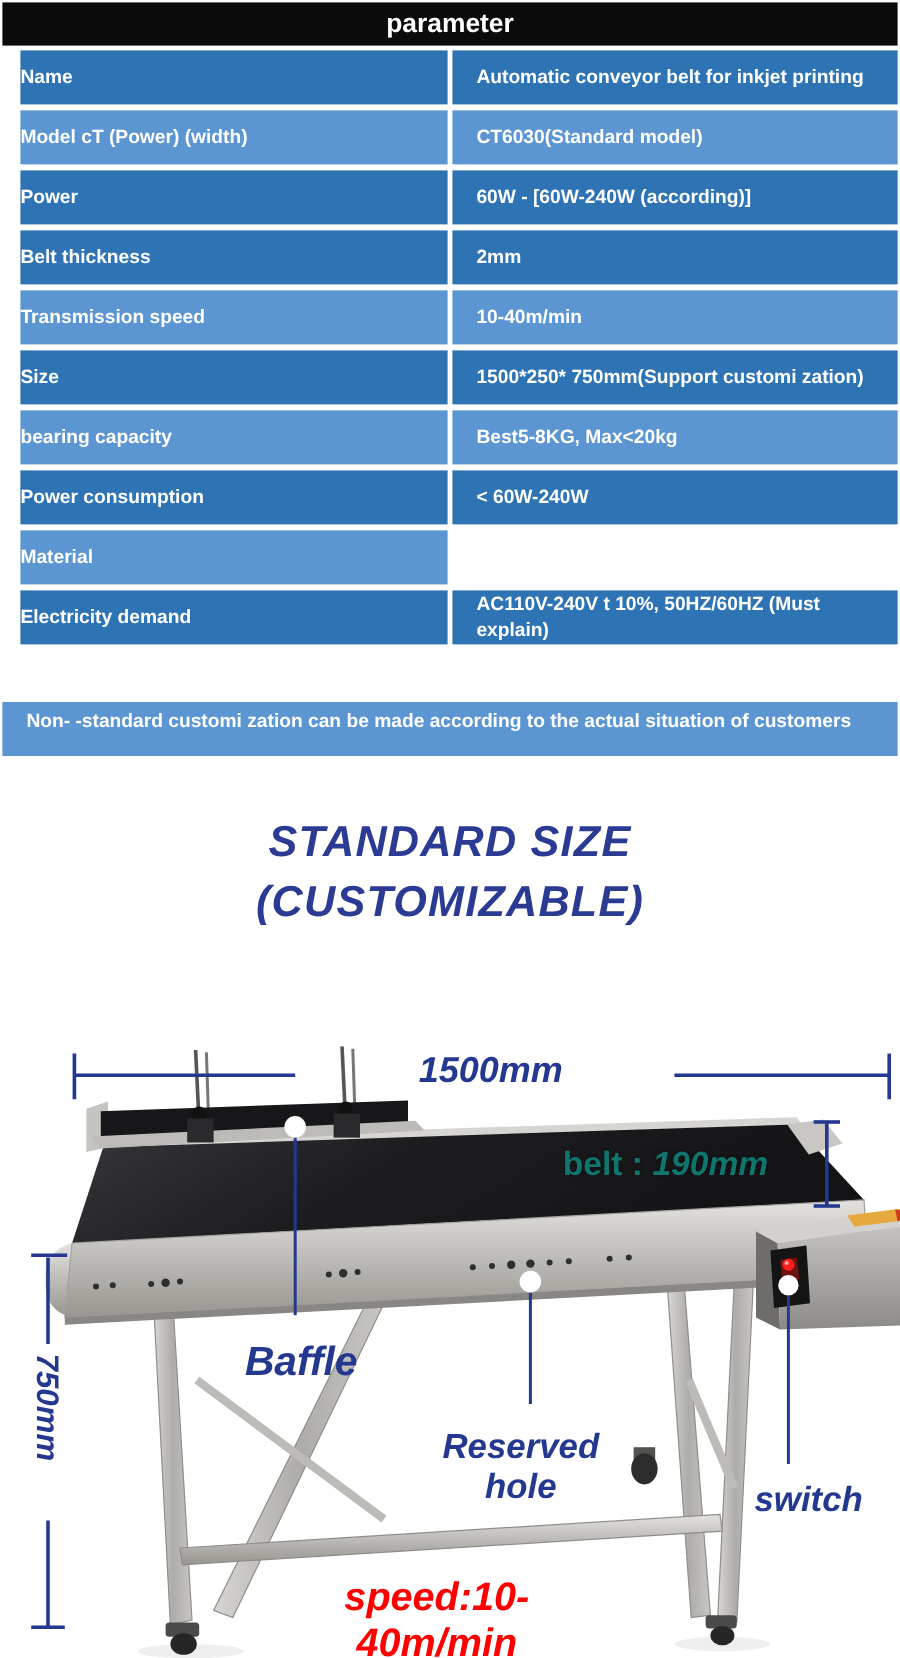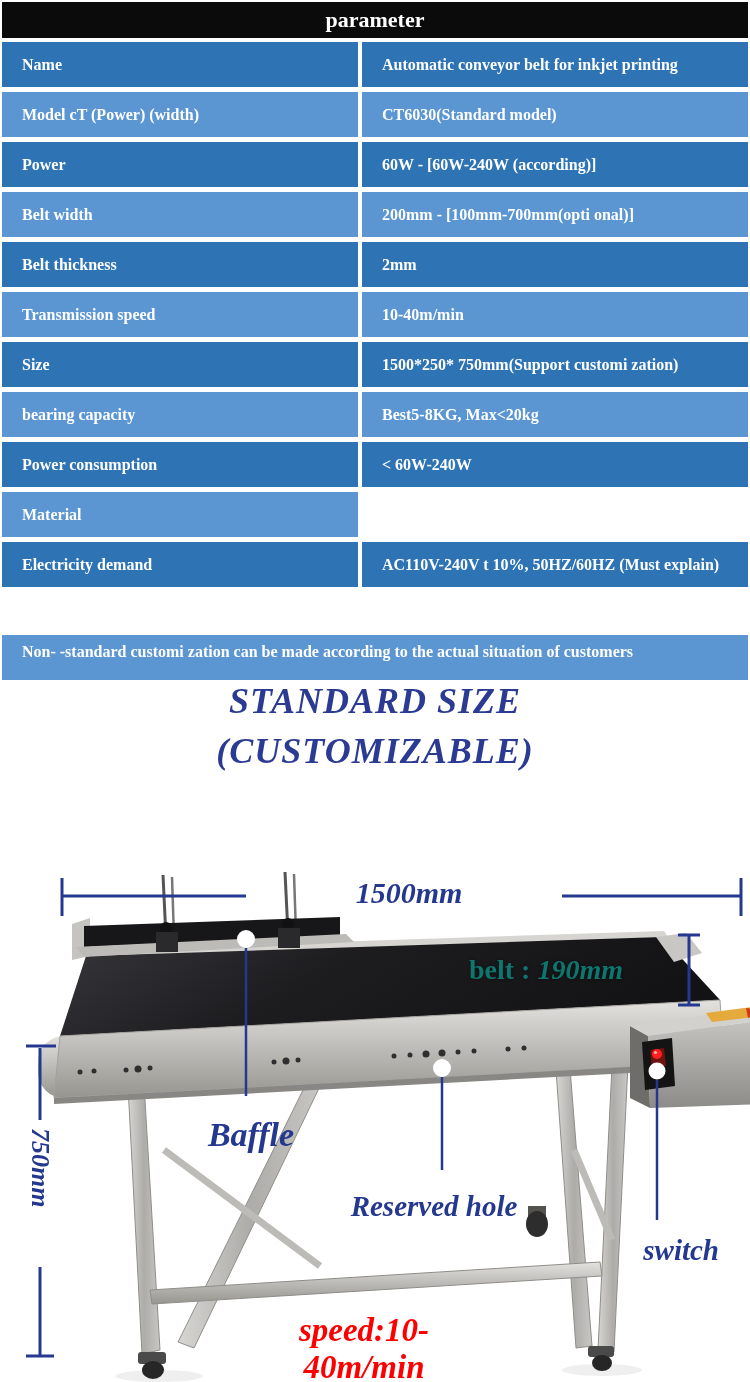--- a/index.html
+++ b/index.html
@@ -2,29 +2,29 @@
 <html style="--header-bg: #0b0b0b; --row-dark: #2e74b5; --row-light: #5b96d3; --annotation-navy: #24388f; --title-navy: #2b3a92; --speed-red: #fe0000; --belt-black: #1a1a1d; --steel-silver: #c6c4c0;"><head>
 <meta charset="utf-8">
 <style>
   :root{
     --row-dark:#2e74b5; --row-light:#5b96d3; --header-bg:#0b0b0b;
     --annotation-navy:#24388f; --title-navy:#2b3a92; --speed-red:#fe0000;
   }
   *{margin:0;padding:0;box-sizing:border-box;}
   html,body{background:#fff;}
   body{font-family:"Liberation Sans",sans-serif;}
-  .page{position:relative;width:750px;height:1382px;background:#fff;overflow:hidden;font-family:Liberation Serif, serif;}
+  .page{position:relative;width:750px;height:1382px;background:#fff;overflow:hidden;}
 
   
   .param-table{position:absolute;top:2px;left:2px;width:746px;}
   .t-header{background:var(--header-bg);color:#fff;font-size:22px;font-weight:bold;
     text-align:center;height:36px;line-height:36px;margin-bottom:4px;}
   .t-row{display:flex;gap:4px;margin-bottom:5px;min-height:45px;align-items:stretch;}
   .t-row .cell{display:flex;align-items:center;color:#fff;font-size:16px;font-weight:bold;line-height:1.35;}
-  .t-row .cell.label{flex:0 0 356px;padding-left:20px;}
+  .t-row .cell.label{flex:0 0 356px;margin-left:15px;}
   .t-row .cell.value{flex:1;padding-left:20px;padding-right:6px;}
   .t-row.dark .cell{background:var(--row-dark);}
   .t-row.light .cell{background:var(--row-light);}
   .t-note{background:var(--row-light);color:#fff;font-size:16px;font-weight:bold;
     line-height:1.55;padding:5px 20px 6px 20px;min-height:45px;margin-top:48px;}
 
   
   .size-title{position:absolute;top:676px;left:0;width:750px;text-align:center;
     color:var(--title-navy);font-weight:bold;font-style:italic;font-size:36px;line-height:50px;letter-spacing:1px;}
 
@@ -56,24 +56,20 @@
           <div class="cell value">Automatic conveyor belt for inkjet printing</div>
         </div>
         <div class="t-row light">
           <div class="cell label">Model cT (Power) (width)</div>
           <div class="cell value">CT6030(Standard model)</div>
         </div>
         <div class="t-row dark">
           <div class="cell label">Power</div>
           <div class="cell value">60W - [60W-240W (according)]</div>
         </div>
-        <div class="t-row light">
-          <div class="cell label">Belt width</div>
-          <div class="cell value">200mm - [100mm-700mm(opti onal)]</div>
-        </div>
         <div class="t-row dark">
           <div class="cell label">Belt thickness</div>
           <div class="cell value">2mm</div>
         </div>
         <div class="t-row light">
           <div class="cell label">Transmission speed</div>
           <div class="cell value">10-40m/min</div>
         </div>
         <div class="t-row dark">
           <div class="cell label">Size</div>

